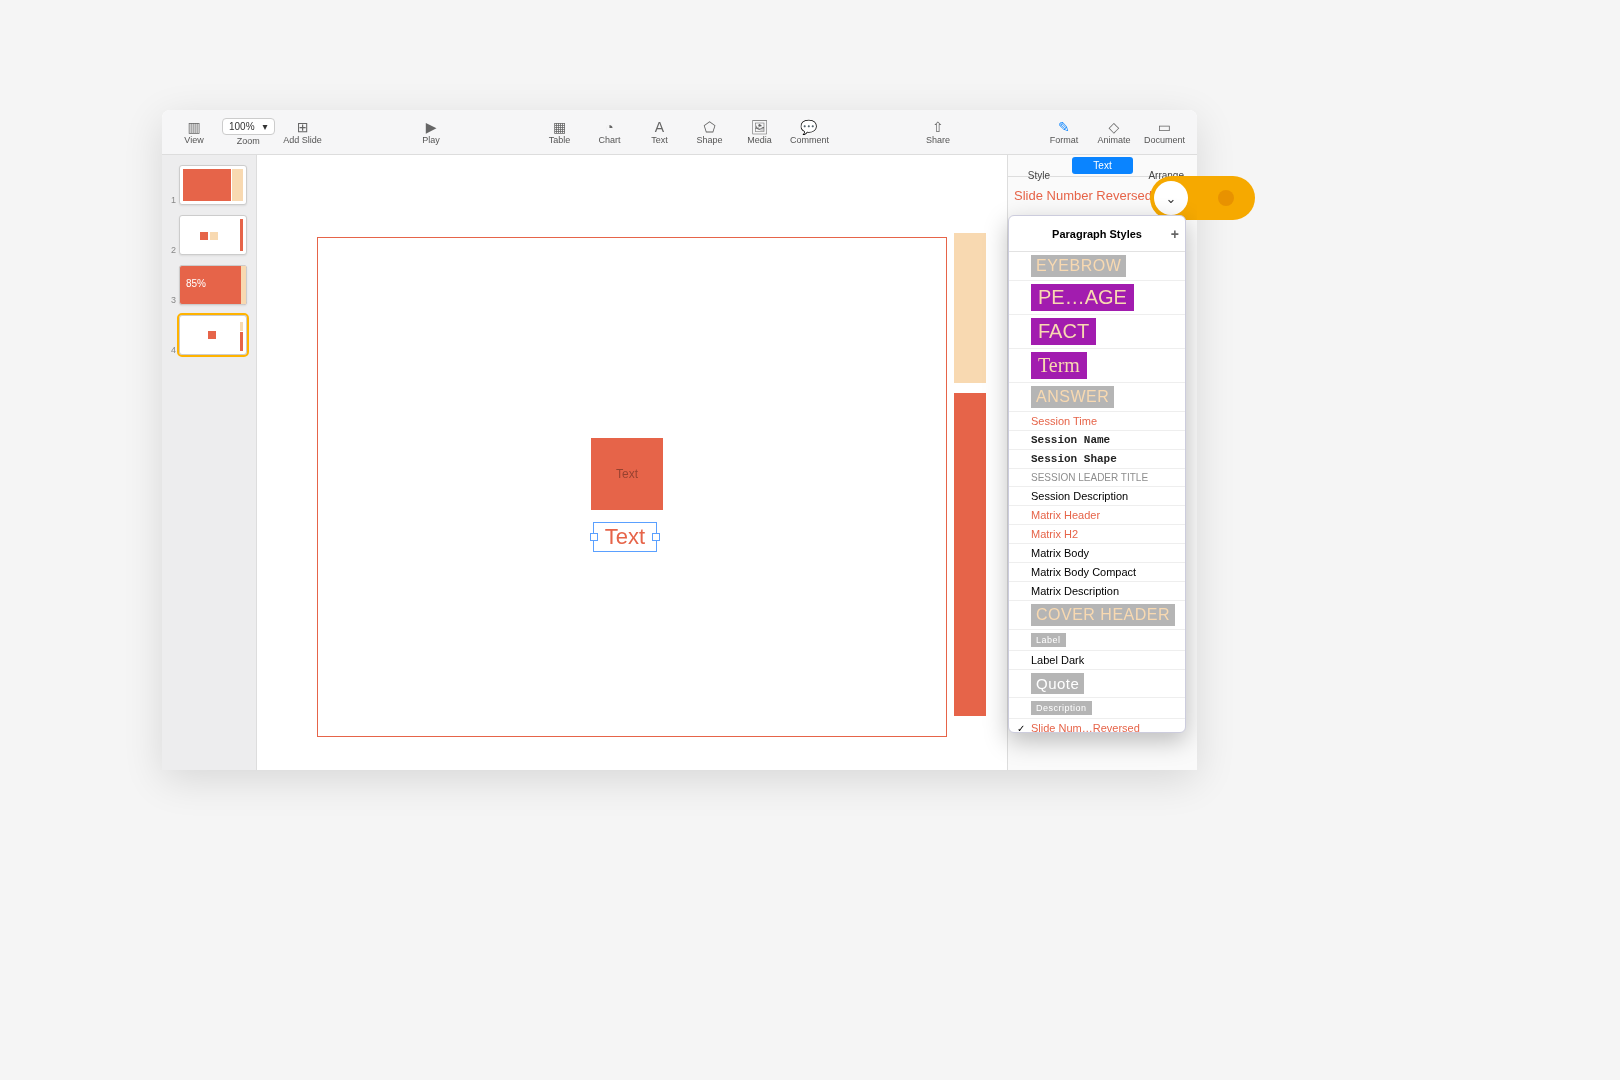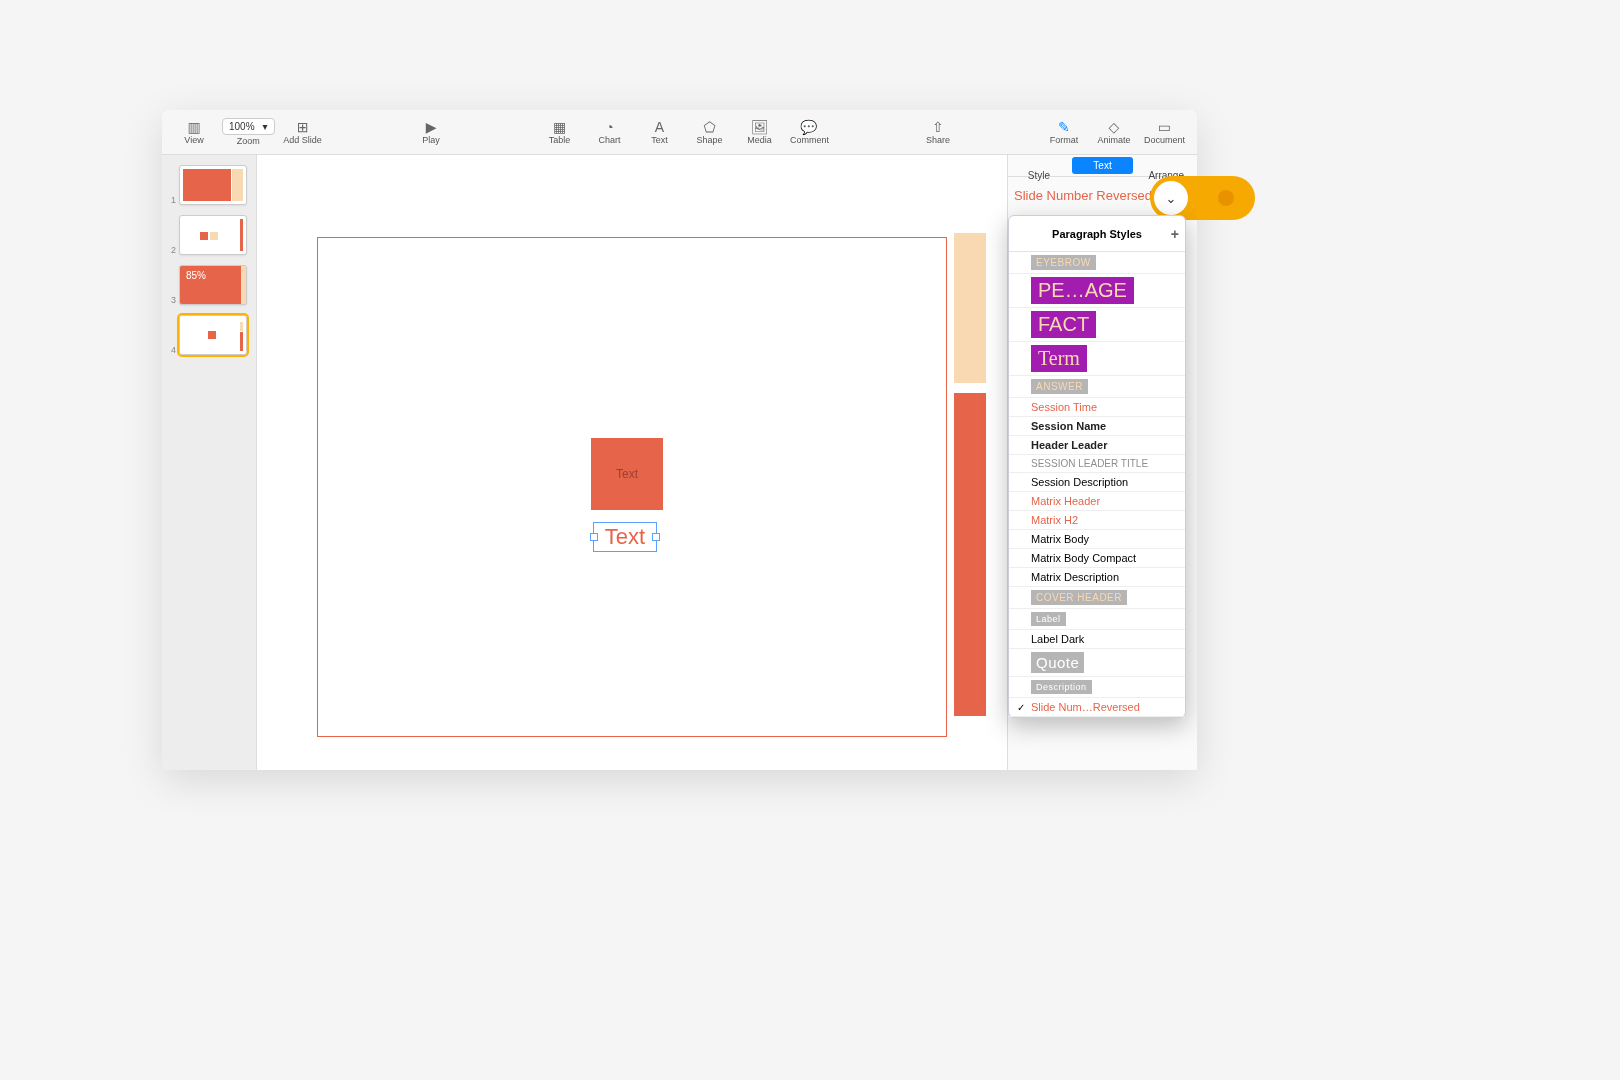--- a/index.html
+++ b/index.html
@@ -44,26 +44,26 @@
   .pill { position:absolute; left:1150px; top:176px; width:105px; height:44px; background:#f6a900; border-radius:22px; display:flex; align-items:center; padding:4px; gap:30px;}
   .pill .white { width:34px; height:34px; border-radius:50%; background:#fff; display:flex; align-items:center; justify-content:center; font-size:13px; color:#333;}
   .pill .dot { width:16px; height:16px; border-radius:50%; background:#e89200;}
   
   .popover { position:absolute; left:0; top:60px; width:178px; background:#fff; border:1px solid #ccd; border-radius:6px; box-shadow:0 8px 24px rgba(0,0,0,0.25); z-index:50; font-size:11px;}
   .pop-head { height:36px; display:flex; align-items:center; justify-content:center; font-weight:600; border-bottom:1px solid #e2e2e2; position:relative;}
   .pop-add { position:absolute; right:6px; font-size:14px; color:#666; cursor:pointer;}
   .pop-body { max-height:480px; overflow:auto;}
   .ps-item { padding:3px 8px; border-bottom:1px solid #eee; cursor:pointer; display:flex; align-items:center; gap:4px;}
   .ps-item .chk { width:10px; font-size:10px;}
-  .badge { display:inline-block; padding:2px 5px; color:#fff; background:#b5b5b5; font-size:10px; letter-spacing:0.5px;}
+  .badge { display:inline-block; padding:2px 5px; color:#fff; background:#b5b5b5; font-size:16px; letter-spacing:0.5px;}
   .badge.cream { color:#f8d9b1;}
   .big-badge { display:inline-block; padding:2px 7px; color:#f8d9b1; background:#a21caf; font-size:20px; font-weight:300;}
   .txt-red { color:#e66449;}
   .txt-grey{ color:#8e8e8e;}
-  .txt-bold{ font-weight:600; color:#222;}
+  .txt-bold{ font-weight:600; color:#222;font-family:Liberation Mono, monospace;}
 </style>
 </head>
 <body>
 
 <div class="app">
 
   <div class="toolbar">
     <div class="tb-btn">
         <span class="ic">▥</span>
         <span>View</span>
@@ -147,21 +147,21 @@
         <span class="num">2</span>
         <div class="thumb">
           <div style="position:absolute;left:20px;top:16px;width:8px;height:8px;background:#e66449;"></div>
           <div style="position:absolute;left:30px;top:16px;width:8px;height:8px;background:#f8d9b1;"></div>
           <div style="position:absolute;right:3px;top:3px;width:3px;bottom:3px;background:#e66449;"></div>
         </div>
       </div>
       <div class="thumb-row">
         <span class="num">3</span>
         <div class="thumb" style="background:#e66449;color:#fff;">
-          <span style="position:absolute;left:6px;top:4px;font-size:10px;">85%</span>
+          <span style="position:absolute;left:6px;top:12px;font-size:10px;">85%</span>
           <div style="position:absolute;right:0;top:0;width:5px;bottom:0;background:#f8d9b1;"></div>
         </div>
       </div>
       <div class="thumb-row">
         <span class="num">4</span>
         <div class="thumb sel">
           <div style="position:absolute;left:28px;top:15px;width:8px;height:8px;background:#e66449;"></div>
           <div style="position:absolute;right:3px;top:6px;width:3px;height:9px;background:#f8d9b1;"></div>
           <div style="position:absolute;right:3px;top:16px;width:3px;bottom:3px;background:#e66449;"></div>
         </div>
@@ -221,21 +221,21 @@
             <div class="ps-item">
               <span class="chk"></span>
               <span class=" txt-red">Session Time</span>
             </div>
             <div class="ps-item">
               <span class="chk"></span>
               <span class=" txt-bold">Session Name</span>
             </div>
             <div class="ps-item">
               <span class="chk"></span>
-              <span class=" txt-bold">Header Leader</span>
+              <span class=" txt-bold">Session Shape</span>
             </div>
             <div class="ps-item">
               <span class="chk"></span>
               <span class=" txt-grey" style="font-size: 10px;">SESSION LEADER TITLE</span>
             </div>
             <div class="ps-item">
               <span class="chk"></span>
               <span>Session Description</span>
             </div>
             <div class="ps-item">

